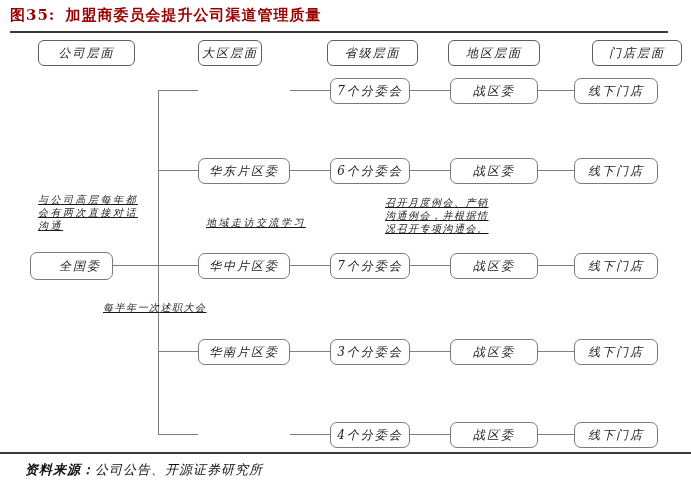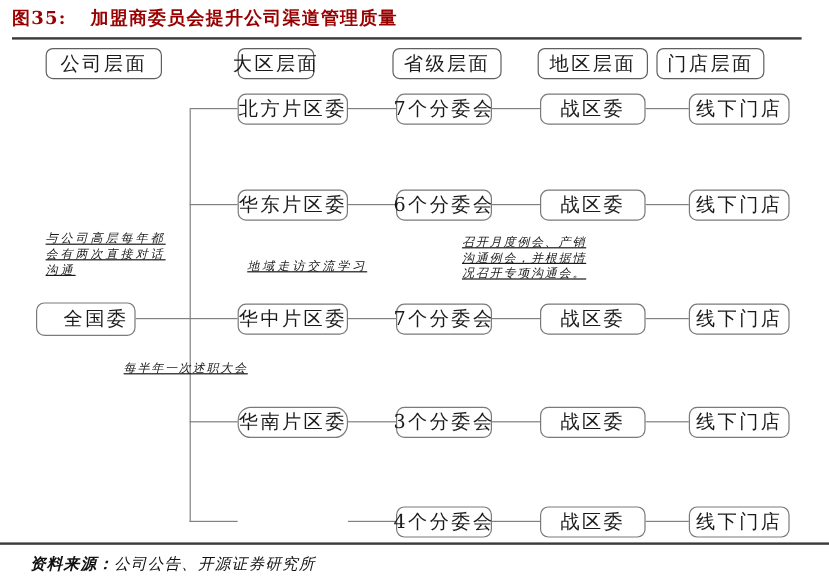--- a/index.html
+++ b/index.html
@@ -12,26 +12,26 @@
   html,body{margin:0;padding:0;background:#ffffff;}
   .canvas{
     position:relative;width:691px;height:489px;background:#ffffff;overflow:hidden;
     font-family:"DejaVu Serif","Liberation Serif",serif;color:var(--text);
   }
   .title{
     position:absolute;left:10px;top:6px;font-size:15px;font-weight:bold;
     color:var(--accent-red);font-family:"DejaVu Serif","Liberation Serif",serif;
     white-space:nowrap;letter-spacing:1px;
   }
-  .title .fig-label{margin-right:20px;}
+  .title .fig-label{margin-right:10px;}
   .hrule{position:absolute;background:var(--rule-dark);}
   .box{
     position:absolute;box-sizing:border-box;border:1px solid var(--box-border);
     border-radius:7px;background:#ffffff;display:flex;align-items:center;justify-content:center;
-    font-size:16px;letter-spacing:2px;white-space:nowrap;color:var(--text);
+    font-size:12px;font-style:italic;letter-spacing:2px;white-space:nowrap;color:var(--text);
   }
   .hdr{height:26px;top:40px;border-radius:6px;border-color:#5f5f5f;}
   .rowbox{height:26px;}
   .root{height:28px;padding-left:17px;}
   .line{position:absolute;background:var(--line-gray);}
   .h{height:1px;}
   .v{width:1px;}
   .note{
     position:absolute;font-size:10px;font-style:italic;line-height:13px;
     letter-spacing:2.5px;color:var(--text);text-decoration:underline;
@@ -49,28 +49,27 @@
 
   <div class="title">
     <span class="fig-label">图35:</span><span>加盟商委员会提升公司渠道管理质量</span>
   </div>
   <div class="hrule" style="left:10px;top:31px;width:658px;height:2px;"></div>
 
   <div class="box hdr" style="left:38px;width:97px;">公司层面</div>
   <div class="box hdr" style="left:198px;width:64px;">大区层面</div>
   <div class="box hdr" style="left:448px;width:92px;">地区层面</div>
   <div class="box hdr" style="left:327px;width:91px;">省级层面</div>
-  <div class="box hdr" style="left:547px;width:90px;">门店层面</div>
+  <div class="box hdr" style="left:592px;width:90px;">门店层面</div>
 
   <div class="line v" style="left:158px;top:91px;height:344px;"></div>
   <div class="box root" style="left:30px;top:252px;width:83px;">全国委</div>
   <div class="line h" style="left:113px;top:265px;width:85px;"></div>
 
   <div class="line h" style="left:158px;top:90px;width:40px;"></div>
-  <div class="box rowbox" style="left:198px;top:78px;width:92px;">北方片区委</div>
   <div class="line h" style="left:290px;top:90px;width:40px;"></div>
   <div class="box rowbox" style="left:330px;top:78px;width:80px;">7个分委会</div>
   <div class="line h" style="left:410px;top:90px;width:40px;"></div>
   <div class="box rowbox" style="left:450px;top:78px;width:88px;">战区委</div>
   <div class="line h" style="left:538px;top:90px;width:36px;"></div>
   <div class="box rowbox" style="left:574px;top:78px;width:84px;">线下门店</div>
 
   <div class="line h" style="left:158px;top:170px;width:40px;"></div>
   <div class="box rowbox" style="left:198px;top:158px;width:92px;">华东片区委</div>
   <div class="line h" style="left:290px;top:170px;width:40px;"></div>
@@ -82,21 +81,21 @@
 
   <div class="box rowbox" style="left:198px;top:253px;width:92px;">华中片区委</div>
   <div class="line h" style="left:290px;top:265px;width:40px;"></div>
   <div class="box rowbox" style="left:330px;top:253px;width:80px;">7个分委会</div>
   <div class="line h" style="left:410px;top:265px;width:40px;"></div>
   <div class="box rowbox" style="left:450px;top:253px;width:88px;">战区委</div>
   <div class="line h" style="left:538px;top:265px;width:36px;"></div>
   <div class="box rowbox" style="left:574px;top:253px;width:84px;">线下门店</div>
 
   <div class="line h" style="left:158px;top:351px;width:40px;"></div>
-  <div class="box rowbox" style="left:198px;top:339px;width:92px;border-radius:11px;">华南片区委</div>
+  <div class="box rowbox" style="left:198px;top:339px;width:92px;">华南片区委</div>
   <div class="line h" style="left:290px;top:351px;width:40px;"></div>
   <div class="box rowbox" style="left:330px;top:339px;width:80px;">3个分委会</div>
   <div class="line h" style="left:410px;top:351px;width:40px;"></div>
   <div class="box rowbox" style="left:450px;top:339px;width:88px;">战区委</div>
   <div class="line h" style="left:538px;top:351px;width:36px;"></div>
   <div class="box rowbox" style="left:574px;top:339px;width:84px;">线下门店</div>
 
   <div class="line h" style="left:158px;top:434px;width:40px;"></div>
   <div class="line h" style="left:290px;top:434px;width:40px;"></div>
   <div class="box rowbox" style="left:330px;top:422px;width:80px;">4个分委会</div>

